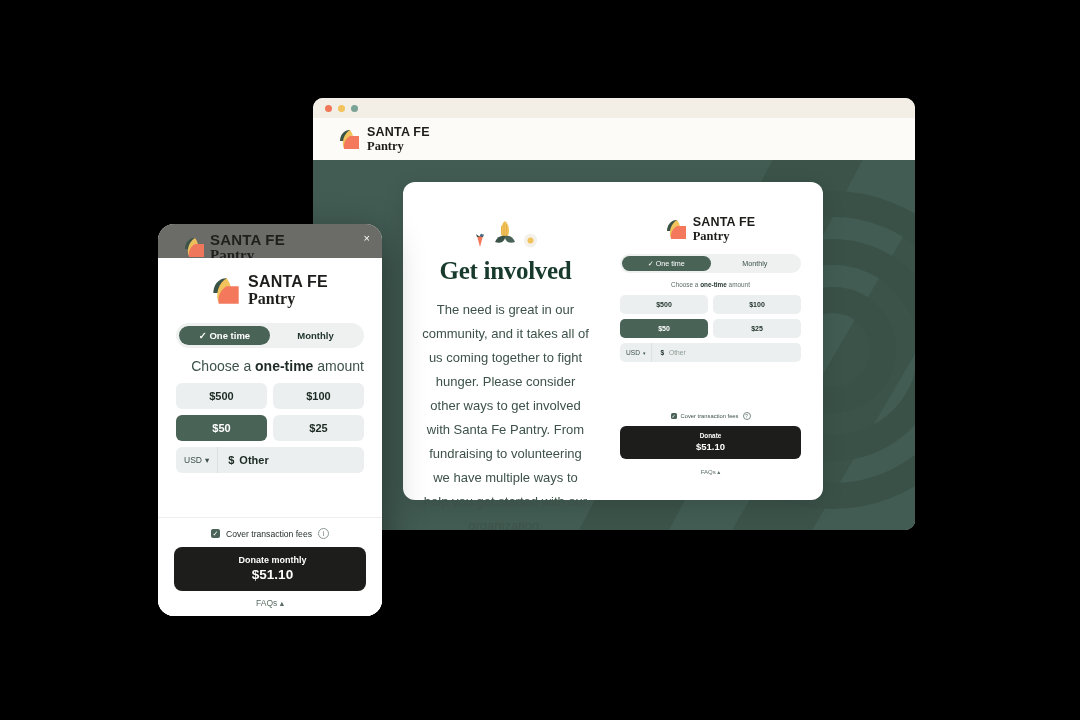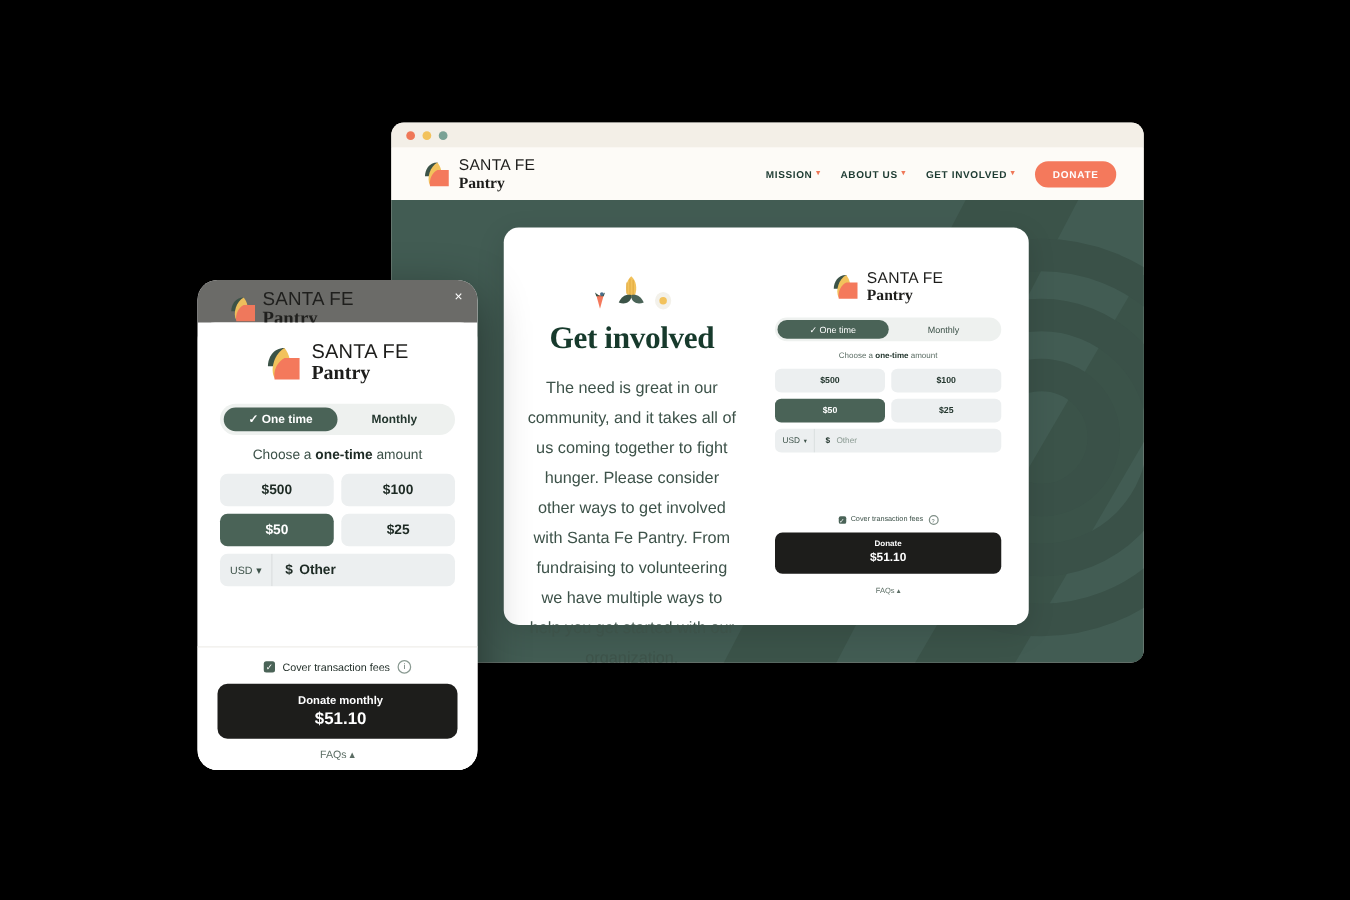--- a/index.html
+++ b/index.html
@@ -25,21 +25,21 @@
   .dot.g{background:#7aa295;}
 
   .site-nav{
     height:42px;background:#fdfbf7;display:flex;align-items:center;
     padding:0 22px 0 26px;
   }
   .logo{display:flex;align-items:center;gap:7px;}
   .logo-mark{position:relative;width:21px;height:21px;flex:none;}
   .logo-mark svg{display:block;}
   .logo-text{line-height:1;}
-  .logo-l1{font-weight:normal;font-size:12.5px;color:#1d1d1b;letter-spacing:.2px;}
+  .logo-l1{font-weight:bold;font-size:12.5px;color:#1d1d1b;letter-spacing:.2px;}
   .logo-l2{font-family:"Liberation Serif",serif;font-weight:bold;font-size:12.5px;color:#1d1d1b;margin-top:1px;}
 
   .nav-right{margin-left:auto;display:flex;align-items:center;gap:16px;}
   .nav-link{
     font-size:8px;font-weight:bold;letter-spacing:.5px;color:#1d3b32;
     display:flex;align-items:center;gap:3px;cursor:pointer;white-space:nowrap;
   }
   .caret{font-size:6px;color:#ef7757;line-height:1;}
   .donate-pill{
     background:#f4795c;color:#fff;font-size:8px;font-weight:bold;letter-spacing:.6px;
@@ -152,21 +152,21 @@
   .m-logo .logo-l2{font-size:16px;}
   .m-toggle{
     display:flex;background:#eef1ef;border-radius:999px;padding:3px;height:25px;
     box-sizing:border-box;align-items:center;
   }
   .m-toggle div{
     flex:1;text-align:center;font-size:9.5px;border-radius:999px;line-height:19px;
     cursor:pointer;color:#23362e;font-weight:bold;
   }
   .m-toggle div.active{background:#4a6357;color:#fff;}
-  .m-choose{text-align:center;font-size:11px;color:#3d5249;margin:10px 0 9px 0;}
+  .m-choose{text-align:right;font-size:14px;color:#3d5249;margin:10px 0 9px 0;}
   .m-choose b{color:#1d2a24;}
   .m-grid{display:grid;grid-template-columns:1fr 1fr;gap:6px;}
   .m-amt{
     background:#eceff0;border-radius:6px;height:26px;display:flex;align-items:center;
     justify-content:center;font-size:11px;font-weight:bold;color:#1d2a24;cursor:pointer;
   }
   .m-amt.sel{background:#4a6357;color:#fff;}
   .m-other{
     margin-top:6px;background:#eceff0;border-radius:6px;height:26px;display:flex;
     align-items:center;font-size:10px;color:#3d5249;overflow:hidden;
@@ -218,35 +218,20 @@
             <path d="M11 1 C14 5 15 9 13 13 L5 19 C2 14 5 4 11 1 Z" fill="#f2c25c"></path>
             <path d="M11 7 L20 7 L20 20 L5 20 C4 14 7 9 11 7 Z" fill="#f4795c"></path>
           </svg>
         </span>
         <span class="logo-text">
           <div class="logo-l1">SANTA FE</div>
           <div class="logo-l2">Pantry</div>
         </span>
       </div>
 
-      <div class="nav-right">
-        <div class="nav-link">
-          <span>MISSION</span>
-          <span class="caret">▾</span>
-        </div>
-        <div class="nav-link">
-          <span>ABOUT US</span>
-          <span class="caret">▾</span>
-        </div>
-        <div class="nav-link">
-          <span>GET INVOLVED</span>
-          <span class="caret">▾</span>
-        </div>
-        <div class="donate-pill">DONATE</div>
-      </div>
     </div>
 
     <div class="hero">
       <svg width="602" height="372" viewBox="0 0 602 372">
         <rect x="0" y="0" width="602" height="372" fill="#425c53"></rect>
         <g fill="#3b5349">
           <path d="M470 -20 L560 -20 L330 420 L240 420 Z"></path>
           <path d="M600 60 L680 60 L470 420 L390 420 Z"></path>
         </g>
         <g fill="none" stroke="#3a5148">

